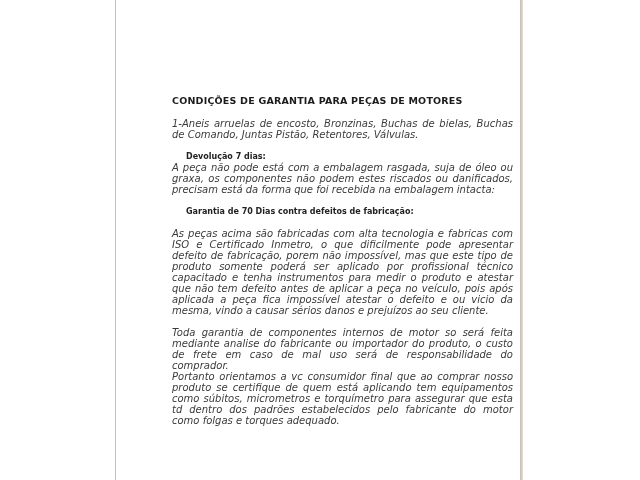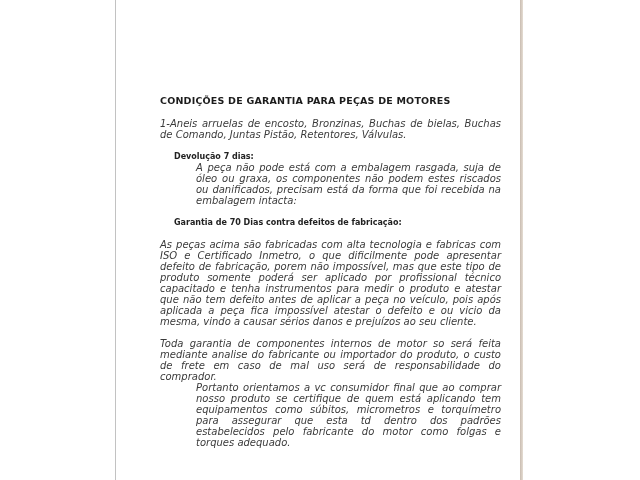--- a/index.html
+++ b/index.html
@@ -24,21 +24,21 @@
     width: 1px;
     background: #c2c2c2;
   }
   .rule-right {
     left: 520px;
     width: 3px;
     background: linear-gradient(to right, #c9bcb1, #e5ddd3);
   }
   .doc-content {
     position: absolute;
-    left: 160px;
+    left: 172px;
     top: 94px;
     width: 341px;
     color: #3a3a3a;
   }
   .doc-title {
     margin: 0;
     font-size: 9.5px;
     font-weight: bold;
     color: #1c1c1c;
     line-height: 13px;
@@ -55,21 +55,20 @@
   .subheading {
     margin: 11px 0 0 0;
     font-size: 8px;
     font-weight: bold;
     color: #222222;
     line-height: 11px;
     padding-left: 14px;
   }
   .attached {
     margin-top: 0;
-    margin-left: 36px;
   }
 </style>
 </head>
 <body>
 
 <div class="page-rule rule-left"></div>
 <div class="page-rule rule-right"></div>
 
 <div class="doc-content">
   <h1 class="doc-title">CONDIÇÕES DE GARANTIA PARA PEÇAS DE MOTORES</h1>

